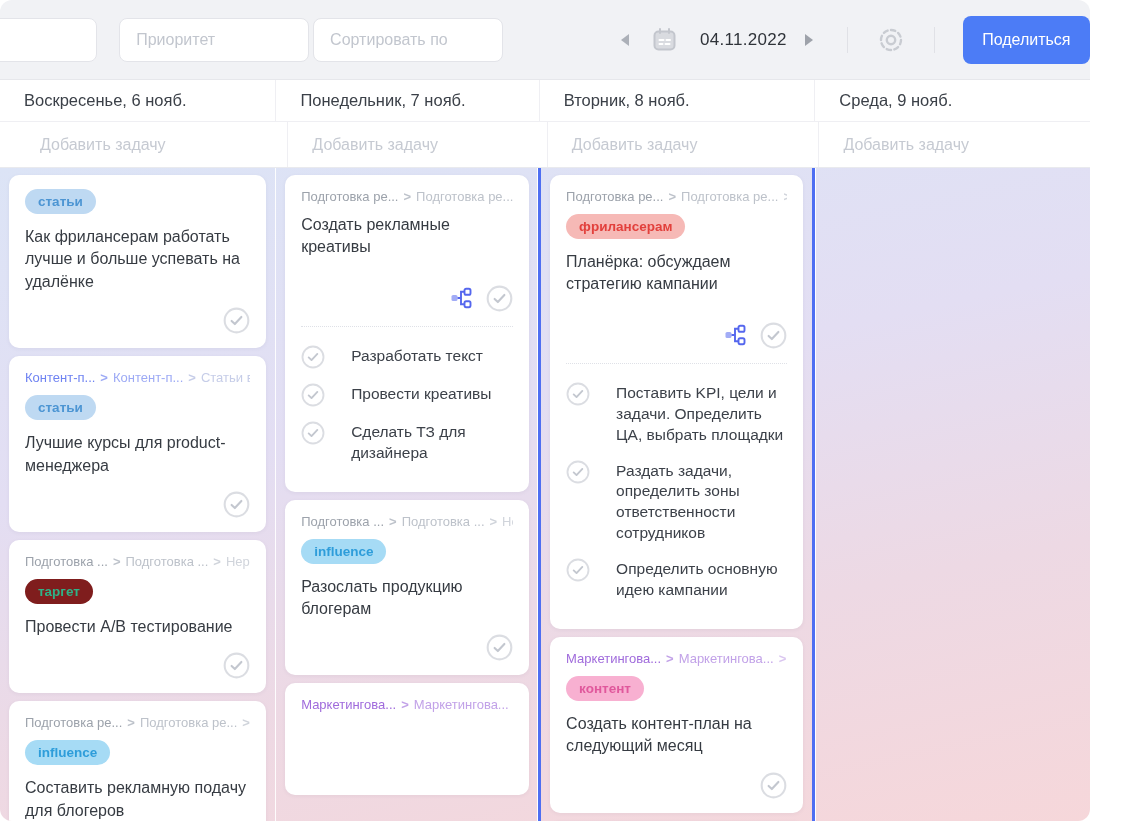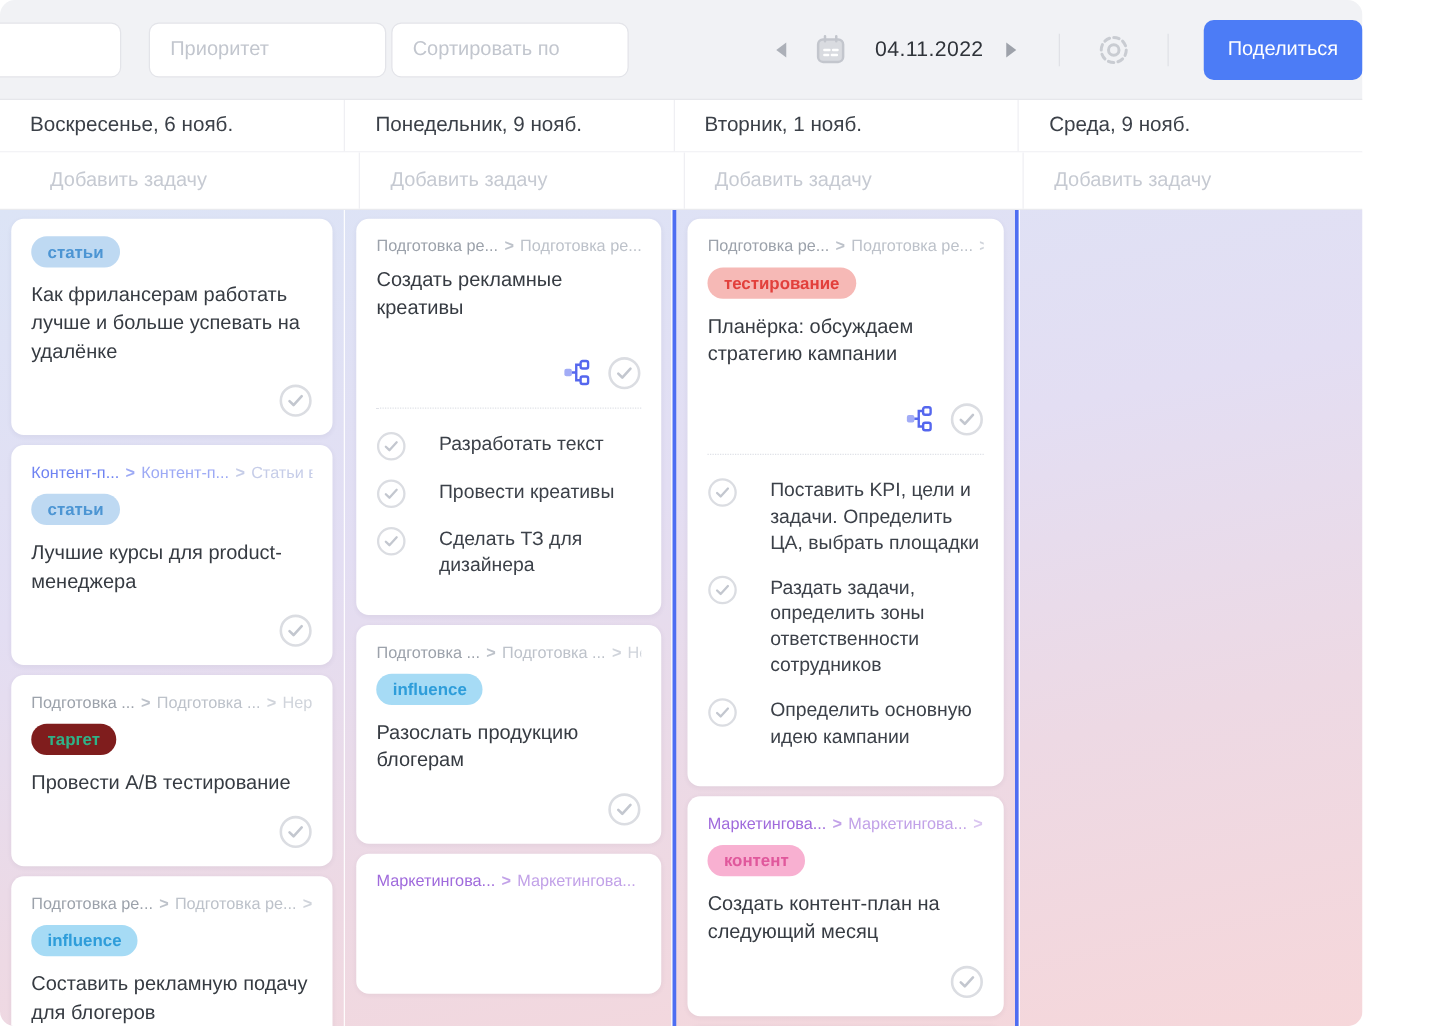--- a/index.html
+++ b/index.html
@@ -109,22 +109,22 @@
       </svg>
     </span>
 
     <span class="vdiv"></span>
 
     <button class="share-btn">Поделиться</button>
   </div>
 
   <div class="strip hdr-row">
       <div class="cell c0">Воскресенье, 6 нояб.</div>
-      <div class="cell c1">Понедельник, 9 нояб.</div>
-      <div class="cell c2">Вторник, 1 нояб.</div>
+      <div class="cell c1">Понедельник, 7 нояб.</div>
+      <div class="cell c2">Вторник, 8 нояб.</div>
       <div class="cell c3">Среда, 9 нояб.</div>
     </div>
 
   <div class="strip add-row">
       <div class="cell c0">Добавить задачу</div>
       <div class="cell c1">Добавить задачу</div>
       <div class="cell c2">Добавить задачу</div>
       <div class="cell c3">Добавить задачу</div>
     </div>
 
@@ -237,21 +237,21 @@
             </span>
           </div>
         </div>
         <div class="card">
           <div class="crumbs"><span style="color: rgb(160, 107, 220);">Маркетингова...</span><span class="sep" style="color: rgb(194, 162, 232);">&gt;</span><span style="color: rgb(194, 162, 232);">Маркетингова...</span><span class="sep" style="color: rgb(218, 198, 240);">&gt;</span><span style="color: rgb(218, 198, 240);">К р...</span></div>
         </div>
       </div>
       <div class="bcol c2 selected">
         <div class="card">
           <div class="crumbs"><span style="color: rgb(156, 162, 171);">Подготовка ре...</span><span class="sep" style="color: rgb(189, 194, 202);">&gt;</span><span style="color: rgb(189, 194, 202);">Подготовка ре...</span><span class="sep" style="color: rgb(208, 212, 219);">&gt;</span><span style="color: rgb(208, 212, 219);">Сд...</span></div>
-          <div class="tag-row"><span class="tag" style="background: rgb(246, 185, 182); color: rgb(226, 64, 60);">тестирование</span></div>
+          <div class="tag-row"><span class="tag" style="background: rgb(246, 185, 182); color: rgb(226, 64, 60);">фрилансерам</span></div>
           <div class="title">Планёрка: обсуждаем стратегию кампании</div>
           <div class="icons-row">
             <span class="ck">
               <svg width="22" height="22" viewBox="0 0 22 22" fill="none" stroke="#5567EE" stroke-width="1.9">
                 <rect x="1.5" y="8" width="6" height="6" rx="1.6" fill="#5567EE" fill-opacity=".55" stroke="none"></rect>
                 <rect x="14.5" y="1.8" width="6" height="6" rx="1.6"></rect>
                 <rect x="14.5" y="14.2" width="6" height="6" rx="1.6"></rect>
                 <path d="M7.5 11h3.5 M11 11V4.8h3.5 M11 11v6.2h3.5"></path>
               </svg>
             </span>

